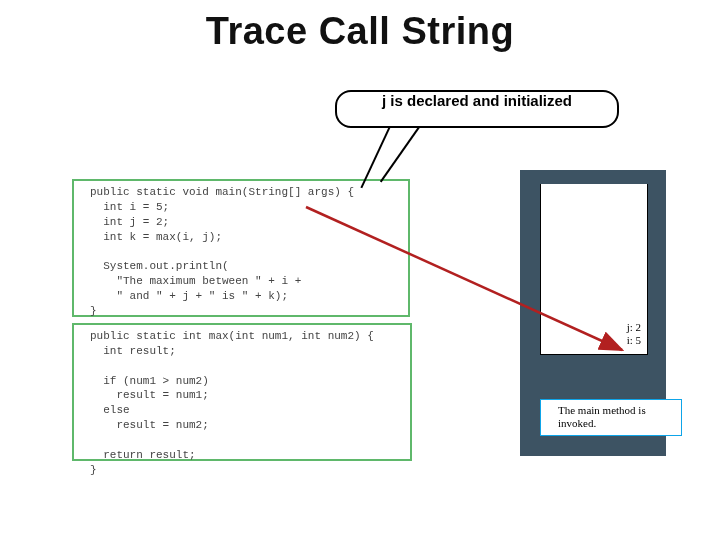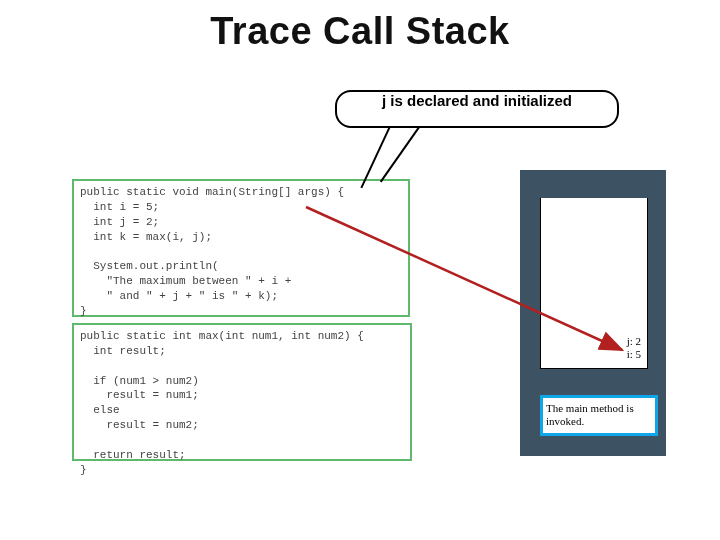--- a/index.html
+++ b/index.html
@@ -72,21 +72,21 @@
     top: 0;
   }
   .code-box {
     position: absolute;
     border: 2px solid #5fb86b;
     background: #fff;
     font-family: "Courier New", monospace;
     font-size: 11px;
     line-height: 1.35;
     color: #444;
-    padding: 4px 6px;
+    padding: 4px 16px;
     white-space: pre;
     box-sizing: border-box;
   }
   .code-main { top: 168px; left: 72px; width: 338px; height: 138px; }
   .code-max  { top: 312px; left: 72px; width: 340px; height: 138px; }
   .code-main { z-index: 1; }
   .code-main-bg {
     position: absolute;
     background: #bcd3e7;
     border: 1px solid #3a5a7a;
@@ -96,21 +96,21 @@
     position: absolute;
     right: 54px;
     top: 170px;
     width: 146px;
     height: 286px;
     background: #3d5363;
   }
   .stack-frame {
     position: absolute;
     left: 20px;
-    top: 28px;
+    top: 14px;
     width: 106px;
     height: 170px;
     background: #fff;
     border: 1.5px solid #000;
     border-top: none;
   }
   .stack-vars {
     position: absolute;
     right: 6px;
     bottom: 6px;
@@ -119,37 +119,37 @@
     text-align: left;
     line-height: 1.25;
     color: #000;
   }
   .invoke-box {
     position: absolute;
     left: 20px;
     bottom: 20px;
     width: 106px;
     background: #fff;
-    border: 3px solid #0ea5e9;
+    border: 1px solid #0ea5e9;
     font-family: "Times New Roman", serif;
     font-size: 11px;
-    padding: 4px 3px;
+    padding: 4px 17px;
     color: #000;
     line-height: 1.25;
   }
   .red-arrow {
     position: absolute;
     z-index: 20;
     pointer-events: none;
   }
 </style>
 </head>
 <body>
 
-<div class="title">Trace Call Stack</div>
+<div class="title">Trace Call String</div>
 
 <div class="callout">
   <span>j is declared and initialized</span>
 </div>
 <div class="callout-tail"></div>
 
 <div class="code-main-bg" style="left:78px; top:199px; width:228px; height:14px;"></div>
 
 <pre class="code-box code-main">public static void main(String[] args) {
   int i = 5;

